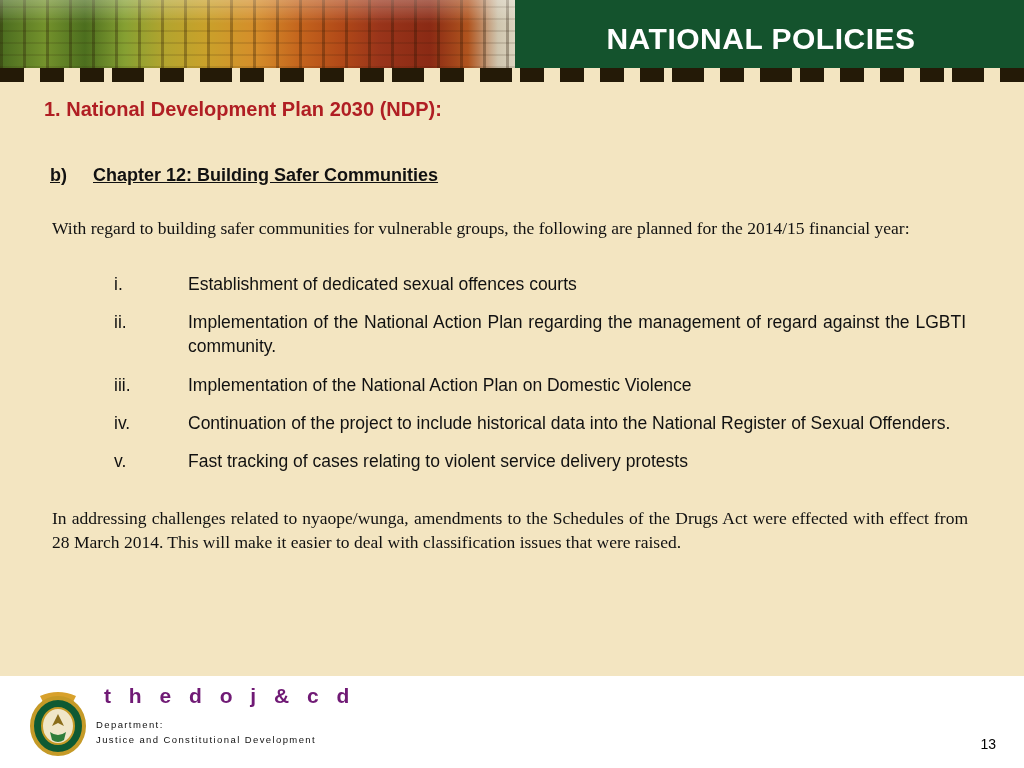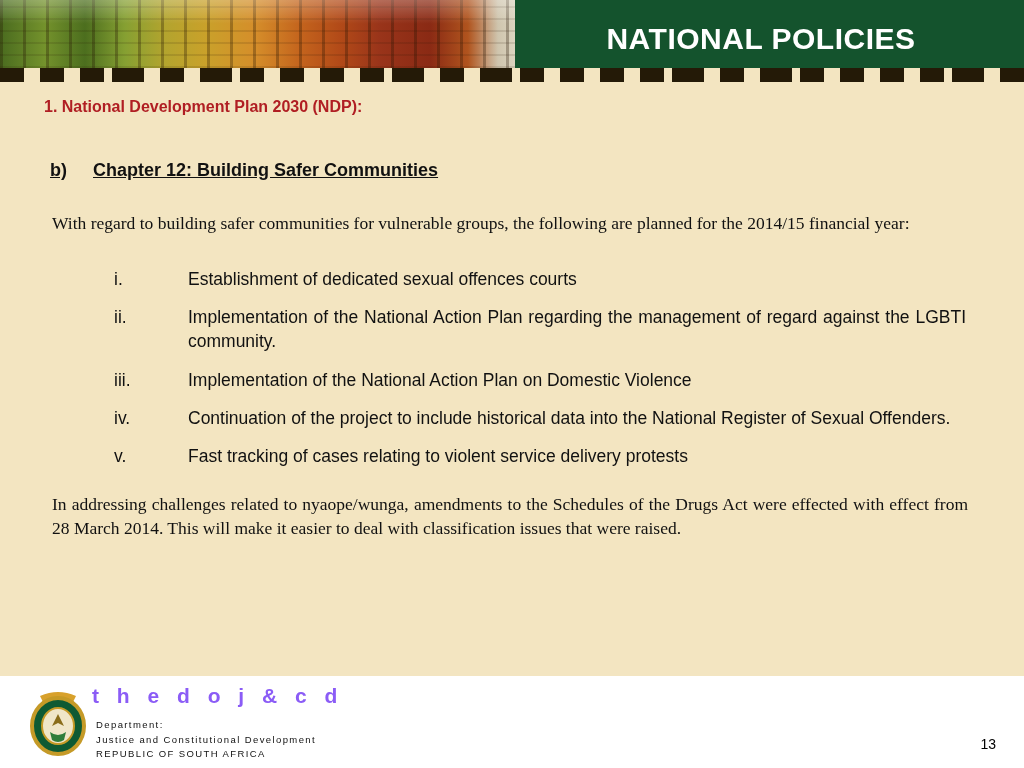--- a/index.html
+++ b/index.html
@@ -40,50 +40,50 @@
     position: absolute; top: 22px; left: 540px; right: 42px;
     text-align: center; color: #ffffff;
     font-size: 30px; font-weight: bold; letter-spacing: 0.5px;
     white-space: nowrap;
   }
 
   
   .content { position: absolute; top: 82px; left: 0; width: 1024px; }
   .main-heading {
     margin: 16px 40px 0 44px;
-    color: #b01e23; font-size: 16px; font-weight: bold;
+    color: #b01e23; font-size: 20px; font-weight: bold;
   }
   .sub-heading {
     margin: 44px 40px 0 50px;
     font-size: 18px; font-weight: bold;
     text-decoration: underline;
   }
   .sub-heading .sub-marker { margin-right: 26px; }
   .para {
     margin: 30px 56px 0 52px;
     font-size: 17.5px; line-height: 1.38; text-align: justify; font-family: Liberation Serif, serif;
   }
   .roman-list { margin-top: 32px; }
   .list-item {
     display: flex; margin: 0 58px 14px 114px;
     font-size: 17.5px; line-height: 1.38;
   }
   .list-item .marker { flex: none; width: 32px; }
   .list-item .text { flex: 1; text-align: justify; margin-left: 42px; }
-  .closing { margin-top: 24px; }
+  .closing { margin-top: 33px; }
 
   
   .footer {
     position: absolute; left: 0; bottom: 0; width: 1024px; height: 92px;
     background: #ffffff;
   }
   .logo { position: absolute; left: 28px; top: 12px; width: 60px; height: 68px; }
   .brand {
-    position: absolute; left: 92px; top: 8px;
-    color: #8b5cf6; font-size: 21px; font-weight: bold; letter-spacing: 6px;
+    position: absolute; left: 104px; top: 8px;
+    color: #701a75; font-size: 21px; font-weight: bold; letter-spacing: 6px;
     white-space: nowrap;
     text-align: right;
   }
   .dept-block {
     position: absolute; left: 96px; top: 42px;
     font-size: 9.5px; line-height: 1.55; letter-spacing: 1.4px; color: #111;
   }
   .page-number {
     position: absolute; right: 28px; bottom: 16px;
     font-size: 14px; color: #000;
@@ -140,17 +140,16 @@
     <ellipse cx="30" cy="38" rx="16" ry="18" fill="#f0e6c8" stroke="#c59a27" stroke-width="2"></ellipse>
     <path d="M30 26 L36 38 L30 35 L24 38 Z" fill="#8a6d1a"></path>
     <path d="M22 44 Q30 50 38 44 L36 52 Q30 56 24 52 Z" fill="#2f7d3a"></path>
   </svg>
 
   <div class="brand">t h e   d o j &amp; c d</div>
 
   <div class="dept-block">
     <div>Department:</div>
     <div>Justice and Constitutional Development</div>
-    <div>REPUBLIC OF SOUTH AFRICA</div>
   </div>
 
   <div class="page-number">13</div>
 </div>
 
 </body></html>

